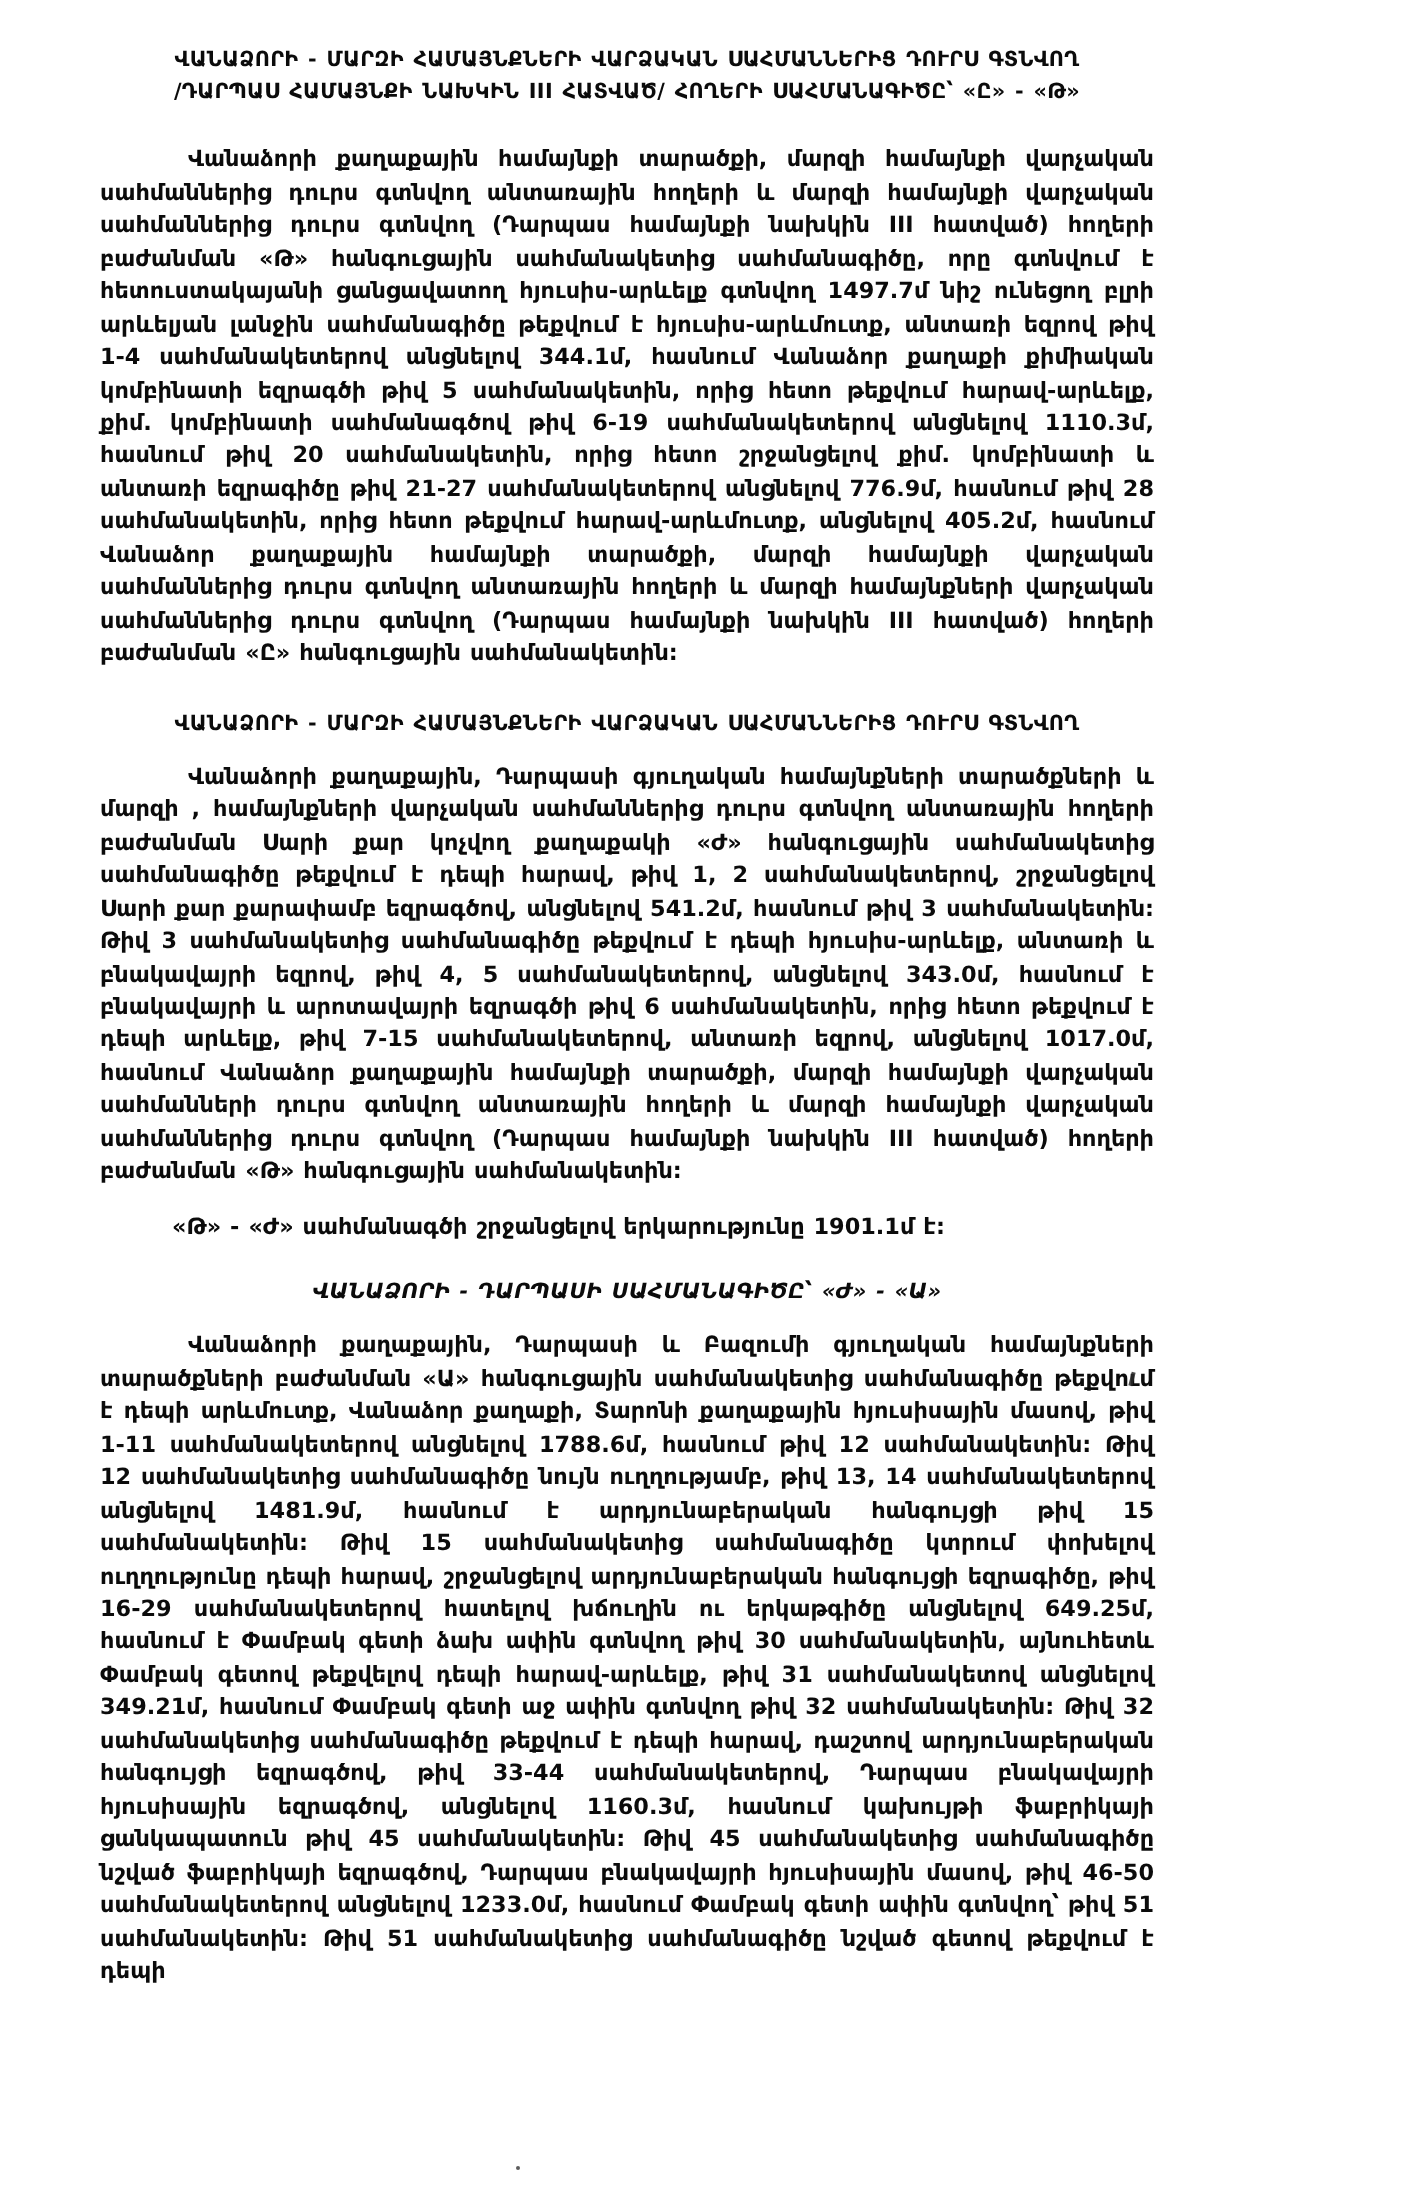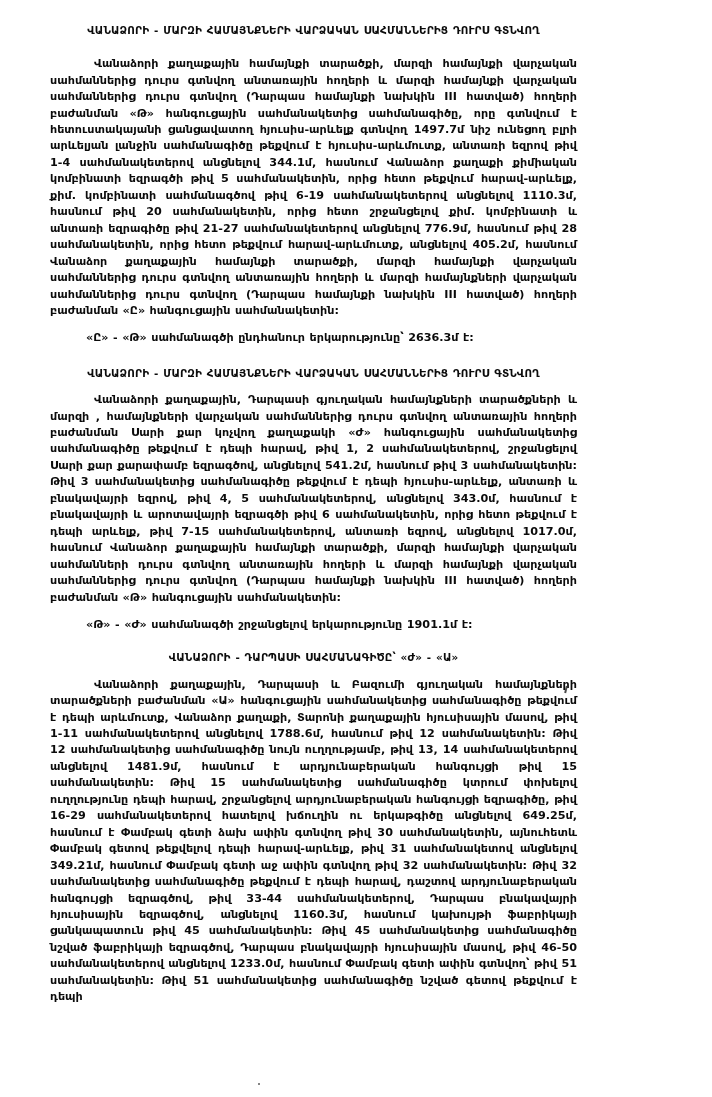--- a/index.html
+++ b/index.html
@@ -28,21 +28,21 @@
     font-size: 10.4px;
     line-height: 16.2px;
     letter-spacing: 0.15px;
     margin: 0;
     text-transform: uppercase;
     word-spacing: 1px;
   }
   .heading-1 { margin-bottom: 0; }
   .heading-block { margin: 0 0 4px 0; }
   .heading-block.h2 { margin-top: 18px; margin-bottom: 2px; }
-  .heading-block.h3 { margin-top: 16px; margin-bottom: 2px; }
+  .heading-block.h3 { margin-top: 16px; margin-bottom: 2px; font-style: italic; }
   p.body {
     text-align: justify;
     text-justify: inter-word;
     font-size: 11.2px;
     line-height: 16.45px;
     margin: 0;
     text-indent: 44px;
     word-spacing: 0.6px;
     hyphens: none;
     font-weight: bold;
@@ -74,27 +74,27 @@
     opacity: 0.8;
   }
 </style>
 </head>
 <body>
 
 <div class="page">
 
   <div class="heading-block h1">
     <div class="heading heading-1">ՎԱՆԱՁՈՐԻ - ՄԱՐԶԻ ՀԱՄԱՅՆՔՆԵՐԻ ՎԱՐՁԱԿԱՆ ՍԱՀՄԱՆՆԵՐԻՑ ԴՈՒՐՍ ԳՏՆՎՈՂ</div>
+    <div class="heading heading-1">/ԴԱՐՊԱՍ ՀԱՄԱՅՆՔԻ ՆԱԽԿԻՆ III ՀԱՏՎԱԾ/ ՀՈՂԵՐԻ  ՍԱՀՄԱՆԱԳԻԾԸ՝ «Ը» - «Թ»</div>
   </div>
 
   <div class="spacer-md"></div>
 
   <p class="body">Վանաձորի քաղաքային համայնքի տարածքի, մարզի համայնքի վարչական սահմաններից դուրս գտնվող անտառային հողերի և մարզի համայնքի վարչական սահմաններից դուրս գտնվող (Դարպաս համայնքի նախկին III հատված) հողերի բաժանման «Թ» հանգուցային սահմանակետից սահմանագիծը, որը գտնվում է հետուստակայանի ցանցավատող հյուսիս-արևելք գտնվող 1497.7մ նիշ ունեցող բլրի արևելյան լանջին սահմանագիծը թեքվում է հյուսիս-արևմուտք, անտառի եզրով թիվ 1-4 սահմանակետերով անցնելով 344.1մ, հասնում Վանաձոր քաղաքի քիմիական կոմբինատի եզրագծի թիվ 5 սահմանակետին, որից հետո թեքվում հարավ-արևելք, քիմ. կոմբինատի սահմանագծով թիվ 6-19 սահմանակետերով անցնելով 1110.3մ, հասնում թիվ 20 սահմանակետին, որից հետո շրջանցելով քիմ. կոմբինատի և անտառի եզրագիծը թիվ 21-27 սահմանակետերով անցնելով 776.9մ, հասնում թիվ 28 սահմանակետին, որից հետո թեքվում հարավ-արևմուտք, անցնելով 405.2մ, հասնում Վանաձոր քաղաքային համայնքի տարածքի, մարզի համայնքի վարչական սահմաններից դուրս գտնվող անտառային հողերի և մարզի համայնքների վարչական սահմաններից դուրս գտնվող (Դարպաս համայնքի նախկին III հատված) հողերի բաժանման «Ը» հանգուցային սահմանակետին:</p>
 
-  <p class="body sum">«Ը» - «Թ» սահմանագծի ընդհանուր երկարությունը՝ 2636.3մ է:</p>
 
   <div class="heading-block h2">
     <div class="heading">ՎԱՆԱՁՈՐԻ - ՄԱՐԶԻ ՀԱՄԱՅՆՔՆԵՐԻ ՎԱՐՁԱԿԱՆ ՍԱՀՄԱՆՆԵՐԻՑ ԴՈՒՐՍ ԳՏՆՎՈՂ</div>
   </div>
 
   <div class="spacer-sm"></div>
 
   <p class="body">Վանաձորի քաղաքային, Դարպասի գյուղական համայնքների տարածքների և մարզի , համայնքների վարչական սահմաններից դուրս գտնվող անտառային հողերի բաժանման Սարի քար կոչվող քաղաքակի «Ժ» հանգուցային սահմանակետից սահմանագիծը թեքվում է դեպի հարավ, թիվ 1, 2 սահմանակետերով, շրջանցելով Սարի քար քարափամբ եզրագծով, անցնելով 541.2մ, հասնում թիվ 3 սահմանակետին: Թիվ 3 սահմանակետից սահմանագիծը թեքվում է դեպի հյուսիս-արևելք, անտառի և բնակավայրի եզրով, թիվ 4, 5 սահմանակետերով, անցնելով 343.0մ, հասնում է բնակավայրի և արոտավայրի եզրագծի թիվ 6 սահմանակետին, որից հետո թեքվում է դեպի արևելք, թիվ 7-15 սահմանակետերով, անտառի եզրով, անցնելով 1017.0մ, հասնում Վանաձոր քաղաքային համայնքի տարածքի, մարզի համայնքի վարչական սահմանների դուրս գտնվող անտառային հողերի և մարզի համայնքի վարչական սահմաններից դուրս գտնվող (Դարպաս համայնքի նախկին III հատված) հողերի բաժանման «Թ» հանգուցային սահմանակետին:</p>
 
   <p class="body sum">«Թ» - «Ժ» սահմանագծի շրջանցելով երկարությունը 1901.1մ է:</p>

